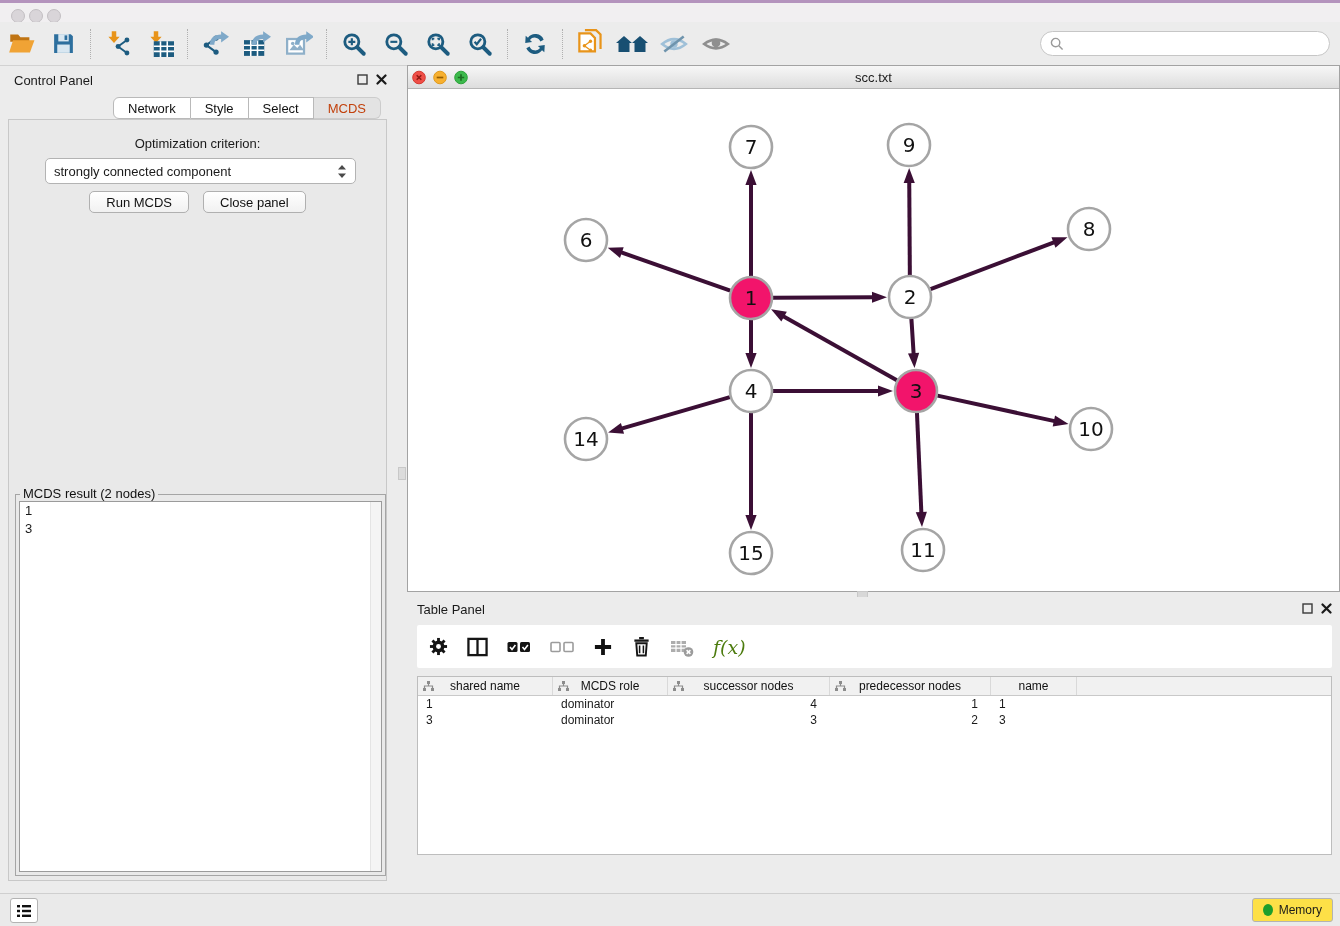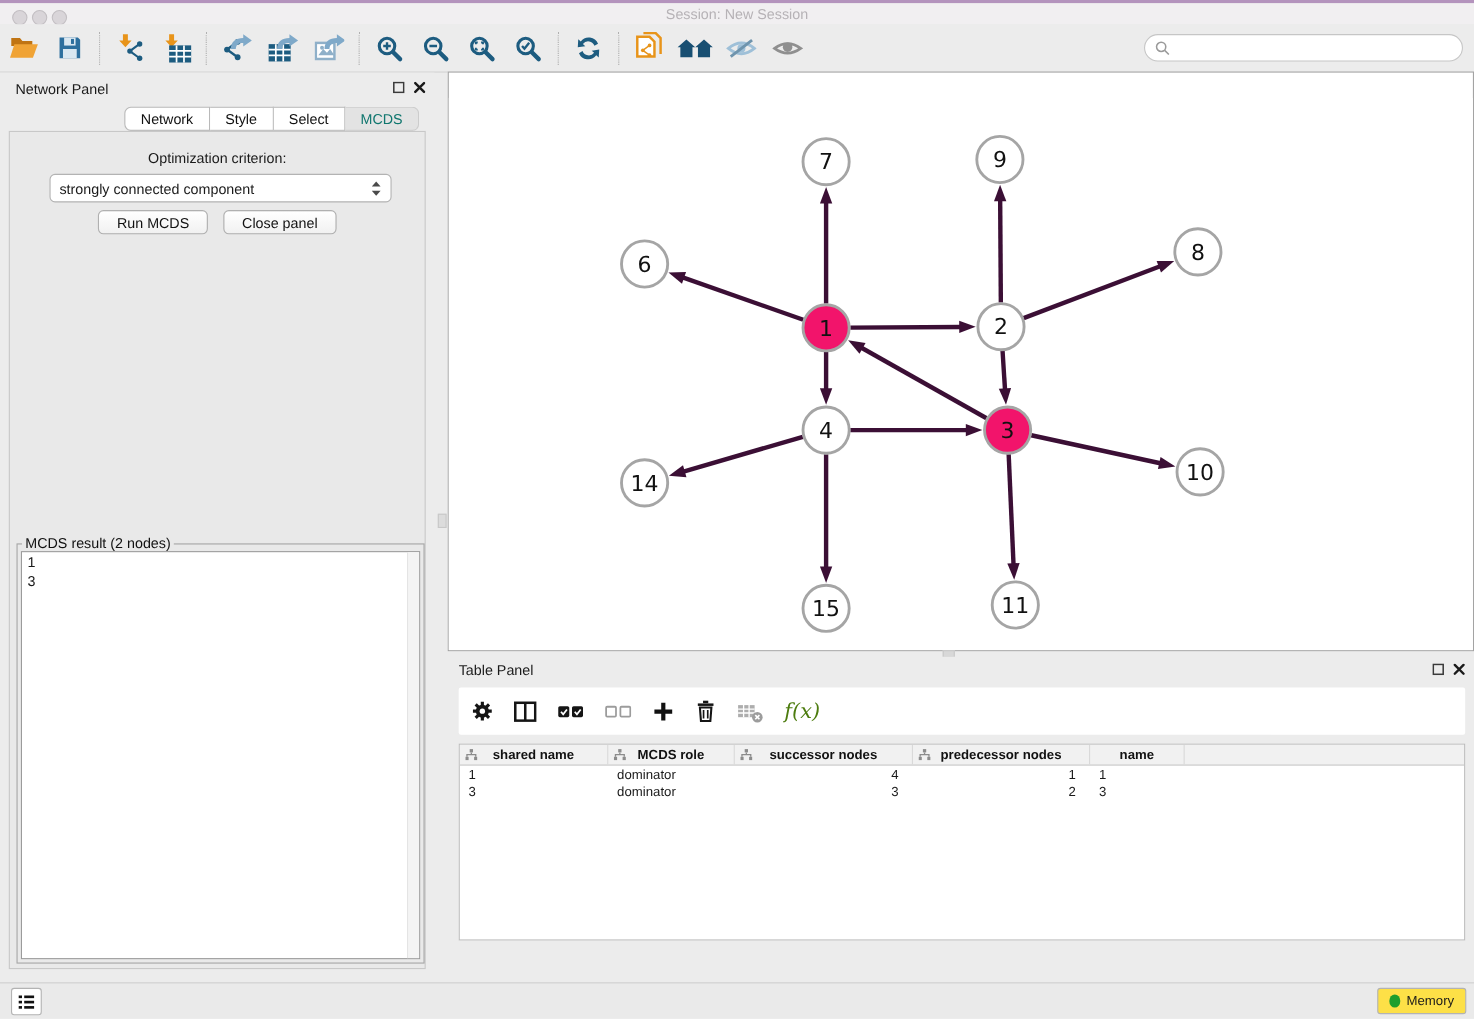--- a/index.html
+++ b/index.html
@@ -21,21 +21,21 @@
 
   
   .control-panel { position:absolute; left:0; top:66px; width:395px; height:827px; background:#ececec; }
   .cp-header { position:absolute; left:0; top:0; width:100%; height:30px; }
   .cp-title { position:absolute; left:14px; top:7px; font-size:13px; color:#1a1a1a; }
   .panel-btns { position:absolute; right:8px; top:8px; display:flex; gap:8px; align-items:center; }
   .cp-tabs { position:absolute; left:77px; top:31px; display:flex;padding-left:36px; }
   .cp-tab { height:22px; padding:0 14px; font-size:13px; background:#fff; border:1px solid #b9b9b9; border-left:none; display:flex; align-items:center; color:#111; }
   .cp-tab:first-child { border-left:1px solid #b9b9b9; border-radius:6px 0 0 6px; }
   .cp-tab:last-child { border-radius:0 6px 6px 0; }
-  .cp-tab.disabled { background:#e3e3e3; color:#0f766e; border-color:#cccccc; }
+  .cp-tab.disabled { background:#e3e3e3; color:#c2410c; border-color:#cccccc; }
   .cp-body { position:absolute; left:8px; top:53px; width:379px; height:762px; background:#e9e9e9; border:1px solid #c8c8c8; }
   .opt-label { position:absolute; left:0; width:100%; top:16px; text-align:center; font-size:13px; }
   .dropdown { position:absolute; left:36px; top:38px; width:311px; height:23px; background:#fff; border:1px solid #b3b3b3; border-radius:5px; display:flex; align-items:center; padding:12px 8px; font-size:13px; }
   .dropdown .dd-val { flex:1; }
   .cp-buttons { position:absolute; left:0; width:100%; top:71px; display:flex; justify-content:center; gap:14px; }
   .btn { height:22px; background:linear-gradient(#ffffff,#f1f1f1); border:1px solid #b0b0b0; border-radius:5px; font-size:13px; padding:0 16px; display:flex; align-items:center; color:#111; }
   .fieldset { position:absolute; left:6px; top:374px; width:371px; height:382px; border:1px solid #a5a5a5; }
   .fieldset .legend { position:absolute; left:4px; top:-9px; background:#e9e9e9; padding:0 3px; font-size:13px; color:#111; }
   .result-list { position:absolute; left:3px; top:6px; right:3px; bottom:3px; background:#fff; border:1px solid #9b9b9b; font-size:13px; }
   .result-list .scroll { position:absolute; right:0; top:0; bottom:0; width:11px; background:#f4f4f4; border-left:1px solid #e4e4e4; }
@@ -52,21 +52,21 @@
   .vdiv-handle { position:absolute; left:398px; top:467px; width:8px; height:13px; background:#dcdcdc; border:1px solid #c8c8c8; }
   .hdiv-handle { position:absolute; left:857px; top:591px; width:11px; height:7px; background:#d8d8d8; border:1px solid #c8c8c8; }
 
   
   .table-panel { position:absolute; left:407px; top:597px; width:933px; height:296px; background:#ececec; }
   .tp-title { position:absolute; left:10px; top:5px; font-size:13px; }
   .tp-toolbar { position:absolute; left:10px; top:28px; right:8px; height:43px; background:#fff; border-radius:2px; display:flex; align-items:center; padding-left:12px; gap:19px; }
   .tp-icon { display:flex; align-items:center; justify-content:center; }
   .tbl { position:absolute; left:10px; top:79px; right:8px; height:179px; background:#fff; border:1px solid #bdbdbd; overflow:hidden; font-size:12px; }
   .tbl-header { display:flex; height:19px; background:#f1f1f1; border-bottom:1px solid #c9c9c9; }
-  .tbl-hcell { display:flex; align-items:center; justify-content:center; gap:5px; border-right:1px solid #d9d9d9; position:relative; color:#111;font-weight:bold; }
+  .tbl-hcell { display:flex; align-items:center; justify-content:center; gap:5px; border-right:1px solid #d9d9d9; position:relative; color:#111; }
   .tbl-hcell .hicon { position:absolute; left:5px; top:4px; }
   .tbl-row { display:flex; height:16px; }
   .tbl-cell { padding:0 8px; line-height:16px; white-space:nowrap; overflow:hidden; }
   .tbl-cell.right { text-align:right; padding-right:13px; }
   .tp-tabs { position:absolute; left:0; right:0; top:267px; display:flex; justify-content:center; }
   .tp-tab { height:22px; padding:0 13px; font-size:13px; background:#fff; border:1px solid #b9b9b9; border-left:none; display:flex; align-items:center; }
   .tp-tab:first-child { border-left:1px solid #b9b9b9; border-radius:6px 0 0 6px; }
   .tp-tab:last-child { border-radius:0 6px 6px 0; }
   .tp-tab.disabled { background:#e3e3e3; color:#c0c0c0; border-color:#cccccc; }
 
@@ -77,21 +77,20 @@
   .mem-dot { width:10px; height:12px; border-radius:50%; background:#1d9e2c; }
 </style>
 </head>
 <body>
 
 <div class="top-purple"></div>
 <div class="titlebar">
   <span class="tl-dot" style="left:11px"></span>
   <span class="tl-dot" style="left:29px"></span>
   <span class="tl-dot" style="left:47px"></span>
-  <div class="title">Session: New Session</div>
 </div>
 
 <div class="toolbar" id="main-toolbar">
   <div class="tb-icon">
       <svg width="27" height="25" viewBox="0 0 24 22">
         <path d="M2 3 h7 l2 2.5 h8 v4 H2z" fill="#c07413"></path>
         <path d="M4.5 8 h19 l-4 11 H1z" fill="#f0a335"></path>
       </svg>
     </div>
     <div class="tb-icon">
@@ -242,21 +241,21 @@
     <svg width="14" height="14" viewBox="0 0 14 14">
         <circle cx="5.6" cy="5.6" r="4.2" fill="none" stroke="#9a9a9a" stroke-width="1.4"></circle>
         <line x1="8.8" y1="8.8" x2="12.6" y2="12.6" stroke="#9a9a9a" stroke-width="1.4"></line>
       </svg>
     <input placeholder="" style="">
   </div>
 </div>
 
 <div class="control-panel">
   <div class="cp-header">
-    <span class="cp-title">Network Panel</span>
+    <span class="cp-title">Control Panel</span>
     <span class="panel-btns">
       <svg width="11" height="11" viewBox="0 0 11 11">
           <rect x="1" y="1" width="9" height="9" fill="none" stroke="#3a3a3a" stroke-width="1.4"></rect>
         </svg>
       <svg width="11" height="11" viewBox="0 0 11 11">
           <path d="M1.5 1.5 L9.5 9.5 M9.5 1.5 L1.5 9.5" stroke="#1a1a1a" stroke-width="2.2" stroke-linecap="round"></path>
         </svg>
     </span>
   </div>
   <div class="cp-tabs" id="cp-tabs">
@@ -283,20 +282,37 @@
       <div class="result-list" id="result-list">
         <div class="result-item">1</div>
           <div class="result-item">3</div>
           <div class="scroll"></div>
       </div>
     </div>
   </div>
 </div>
 
 <div class="net-window">
+  <div class="net-titlebar">
+    <svg width="70" height="15" viewBox="0 0 70 15" style="position:absolute;left:4px;top:4px">
+      <g>
+          <circle cx="7" cy="7.5" r="6.3" fill="#ef4e47" stroke="#d33a31"></circle>
+          <path d="M4.7 5.2 L9.3 9.8 M9.3 5.2 L4.7 9.8" stroke="#8e1710" stroke-width="1.5"></path>
+        </g>
+      <g>
+          <circle cx="28" cy="7.5" r="6.3" fill="#f7b02f" stroke="#df9a1f"></circle>
+          <path d="M24.7 7.5 h6.6" stroke="#945d00" stroke-width="1.7"></path>
+        </g>
+      <g>
+          <circle cx="49" cy="7.5" r="6.3" fill="#3cb94c" stroke="#2da33b"></circle>
+          <path d="M45.8 7.5 h6.4 M49 4.3 v6.4" stroke="#1c6e22" stroke-width="1.7"></path>
+        </g>
+    </svg>
+    <div class="net-title">scc.txt</div>
+  </div>
   <div class="net-canvas">
     <svg id="graph-svg" width="931" height="502" viewBox="0 0 931 502">
         <line x1="343" y1="187" x2="343" y2="94" stroke="#3b0f35" stroke-width="4"></line>
         <polygon points="343,81 348.6,96 337.4,96" fill="#3b0f35"></polygon>
         <line x1="322.2449403778676" y1="201.7042820722201" x2="211.96282483621667" y2="162.93844751818526" stroke="#3b0f35" stroke-width="4"></line>
         <polygon points="199.69847142313844,158.6273414699517 215.70674027439085,158.31858851689518 211.99255660206657,168.88480068816258" fill="#3b0f35"></polygon>
         <line x1="364.9995649035371" y1="208.86163795658152" x2="466.00071197603023" y2="208.22641061650296" stroke="#3b0f35" stroke-width="4"></line>
         <polygon points="479.0004548735749,208.14465122721023 464.03597095948794,213.83887823225953 463.96553210102036,202.6390997359134" fill="#3b0f35"></polygon>
         <line x1="343" y1="231" x2="343" y2="266" stroke="#3b0f35" stroke-width="4"></line>
         <polygon points="343,279 337.4,264 348.6,264" fill="#3b0f35"></polygon>

